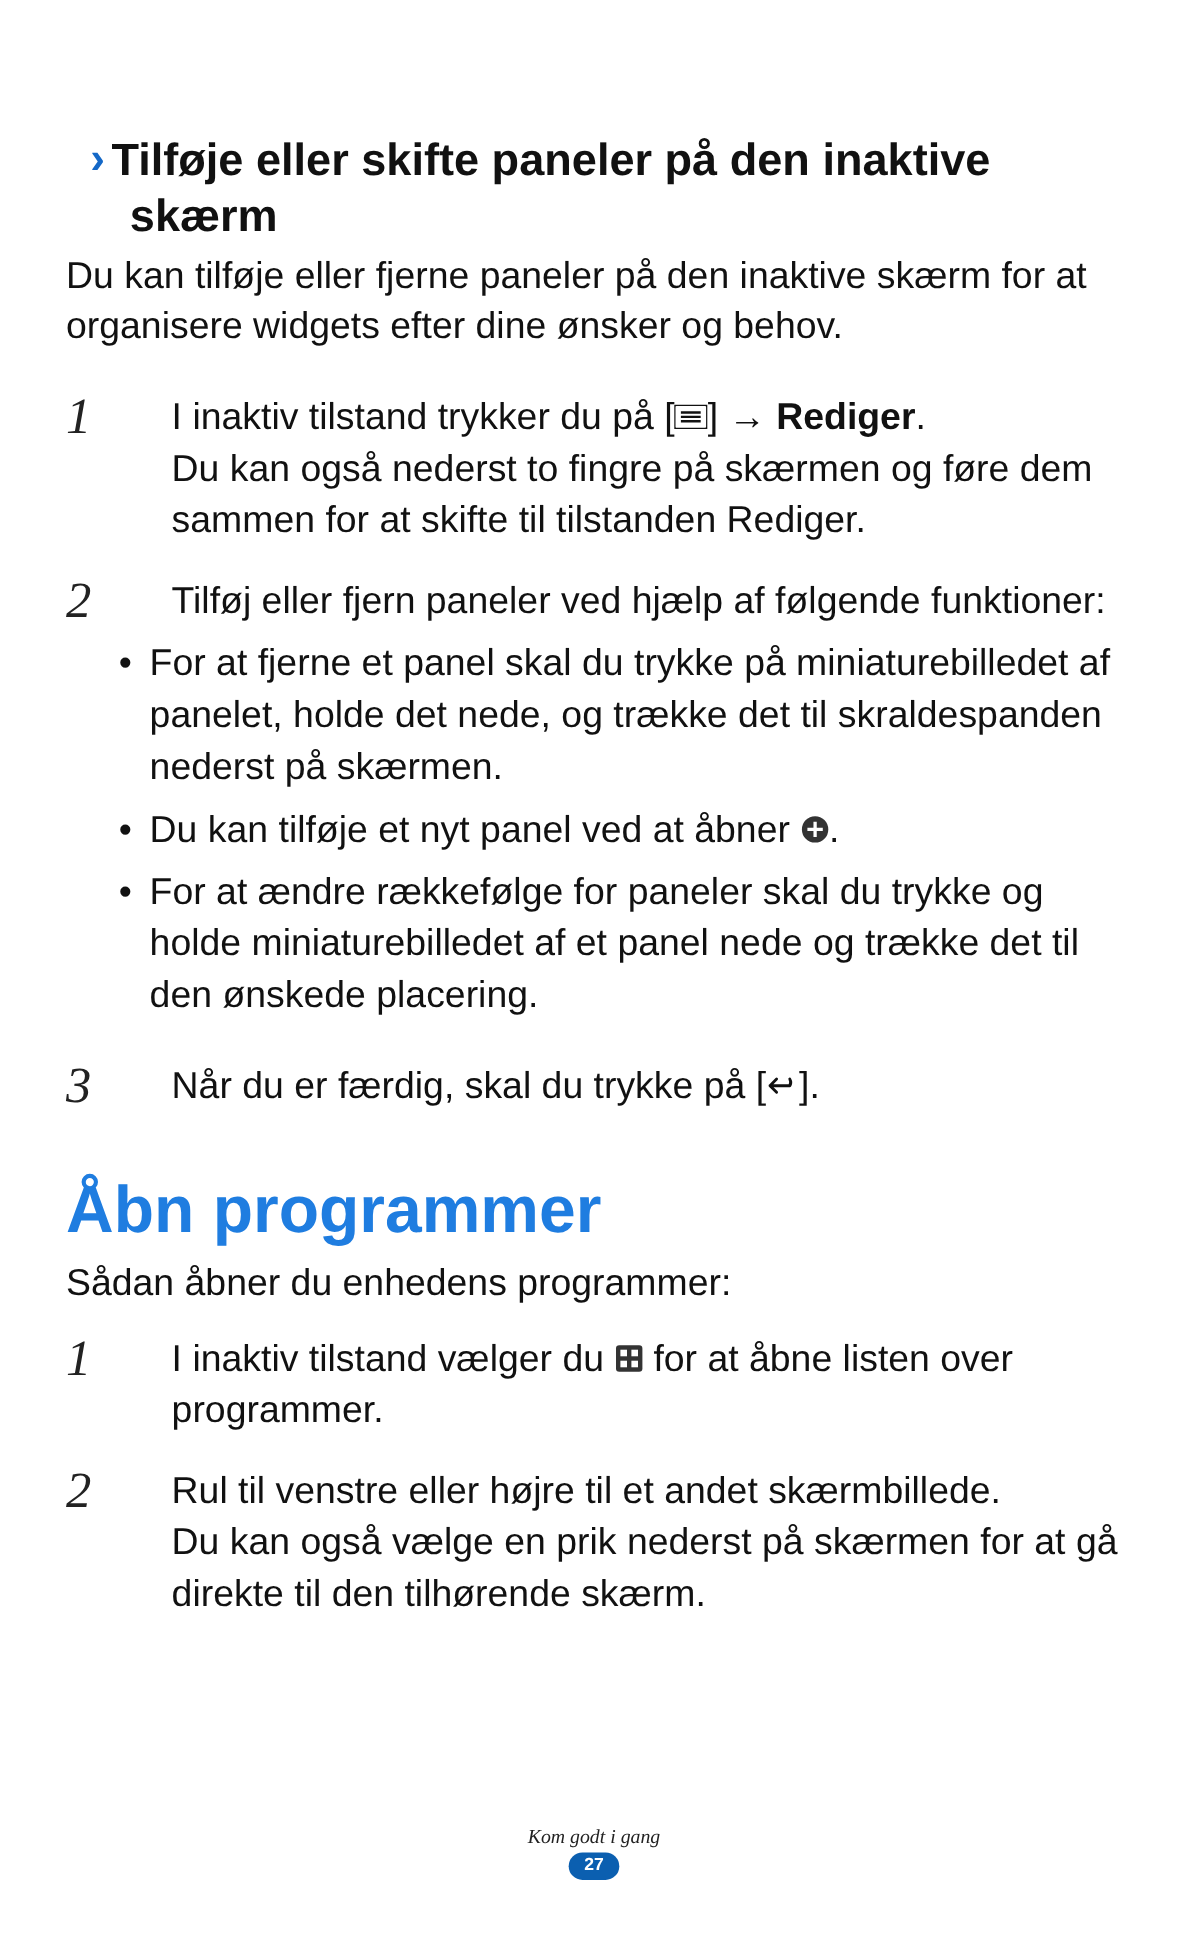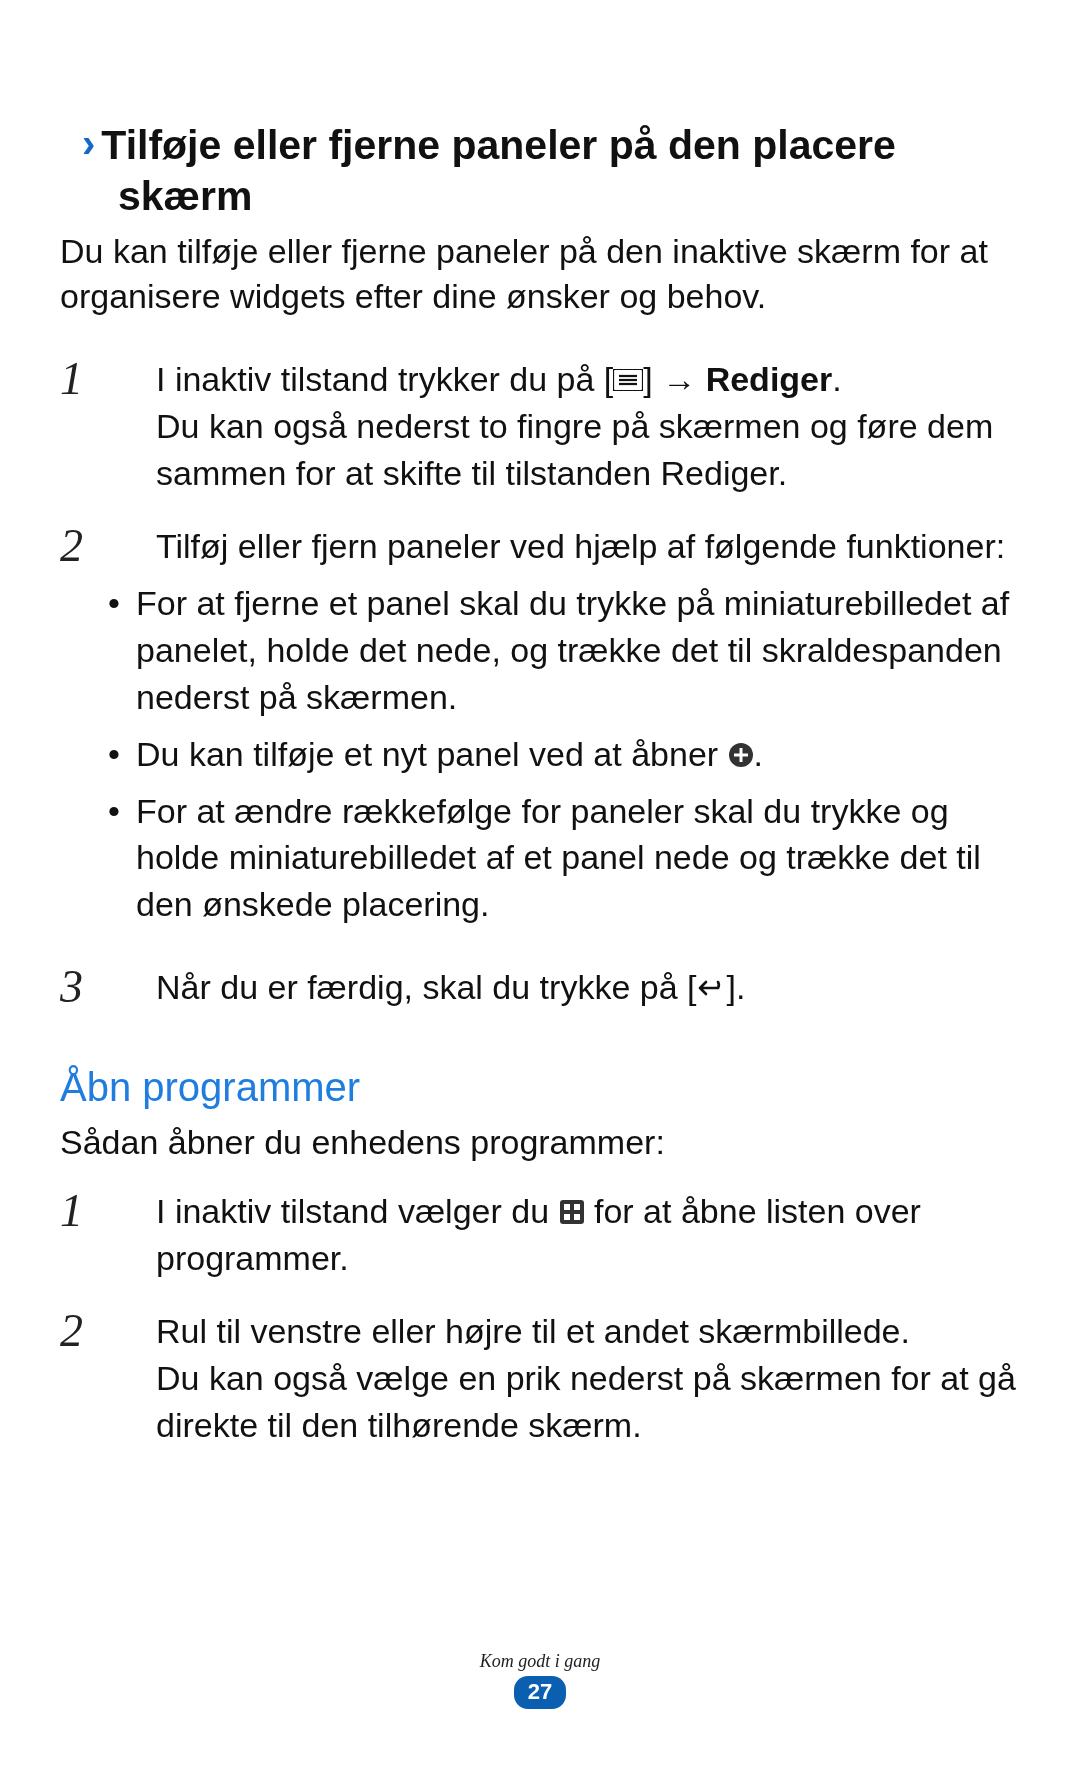--- a/index.html
+++ b/index.html
@@ -86,22 +86,22 @@
   .bullets li::before {
     content: "•";
     position: absolute;
     left: 0;
     top: 0;
     font-size: 34px;
     color: #111;
   }
   h2.section-title {
     color: #1f7de0;
-    font-size: 40px;
-    font-weight: 400;
+    font-size: 60px;
+    font-weight: 700;
     margin: 54px 0 10px 0;
   }
   .inline-icon {
     display: inline-block;
     vertical-align: middle;
     transform: translateY(-2px);
   }
   .icon-menu svg, .icon-back svg, .icon-plus-circle svg, .icon-apps svg {
     display: block;
   }
@@ -116,35 +116,35 @@
     font-family: Georgia, "Times New Roman", serif;
     font-style: italic;
     font-size: 18px;
     color: #222;
   }
   .page-badge {
     display: inline-block;
     margin-top: 4px;
     background: #0b5fb0;
     color: #fff;
-    font-size: 22px;
+    font-size: 16px;
     font-weight: 600;
     padding: 2px 14px;
     border-radius: 14px;
     line-height: 1.3;
   }
 </style>
 </head>
 <body>
 
 <div class="page">
   <div class="content">
 
     <h3 class="section-sub">
-      <span class="chev">›</span><span>Tilføje eller fjerne paneler på den placere</span>
+      <span class="chev">›</span><span>Tilføje eller skifte paneler på den inaktive</span>
       <span class="wrap">skærm</span>
     </h3>
 
     <p class="intro">Du kan tilføje eller fjerne paneler på den inaktive skærm for at organisere widgets efter dine ønsker og behov.</p>
 
     <div class="step">
       <div class="step-num">1</div>
       <div class="step-body">
         <span class="line">
           <span>I inaktiv tilstand trykker du på [</span><span class="inline-icon icon-menu">

